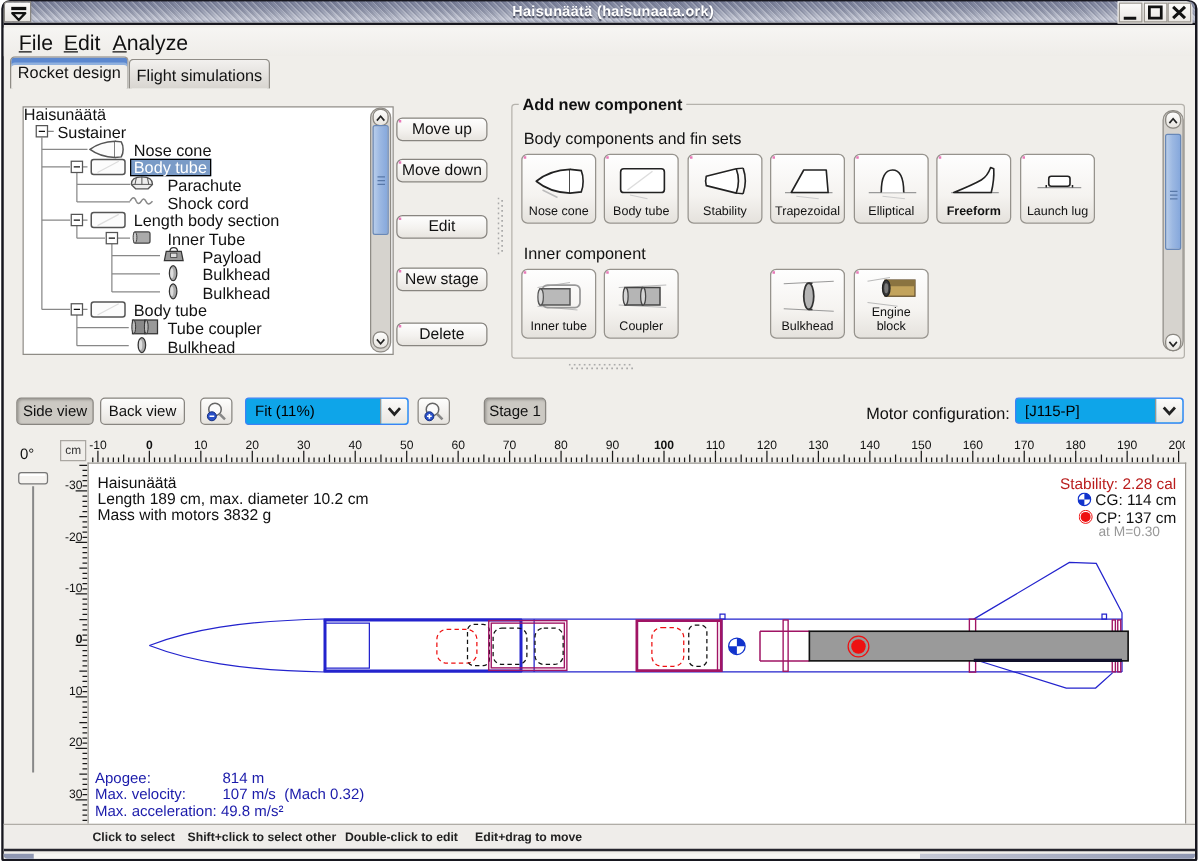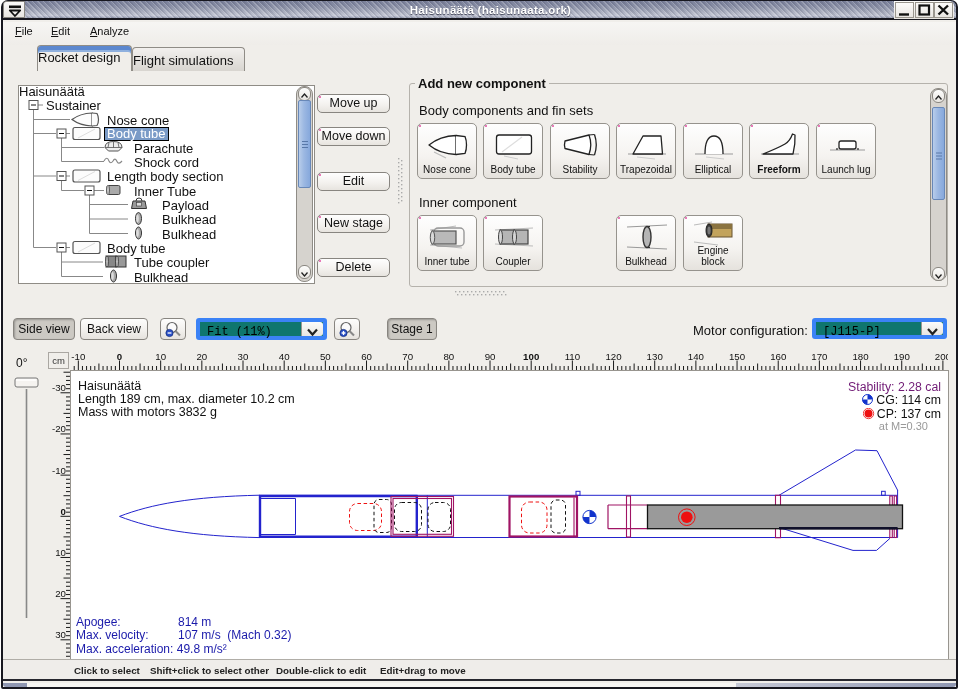--- a/index.html
+++ b/index.html
@@ -18,24 +18,24 @@
 #title { position:absolute; left:0; top:2.5px; width:100%; text-align:center; text-indent:22px;
   font-size:11.5px; font-weight:bold; color:#fff; text-shadow:0 1px 1px #3a3d50;
   letter-spacing:0.3px;}
 #sysbtn { position:absolute; left:3px; top:1px; width:22px; height:17px;
   background:linear-gradient(#fbfafa,#e8e5e1); border:1px solid #8a8781; border-radius:3px 0 0 0;}
 .winbtn { position:absolute; top:2px; width:19px; height:16px;
   background:linear-gradient(#fcfbfa,#e9e6e2); border:1px solid #9a968f; }
 
 #menubar { position:absolute; left:3px; top:22px; width:953px; height:23px;
   background:linear-gradient(#f6f5f3,#efede9); font-size:11px; color:#111; }
-.menu { position:absolute; top:5px; font-size:11px; color:#111; }
+.menu { position:absolute; top:5px; font-size:17px; color:#111; }
 .menu u { text-decoration:underline; }
 
-.tab { position:absolute; top:45px; height:26px; font-size:13px; color:#111; text-align:left;margin-left:29px; }
+.tab { position:absolute; top:45px; height:26px; font-size:13px; color:#111; text-align:center; }
 #tab1 { left:8px; width:95px; background:#f0eeea; border:1px solid #8f8c86; border-bottom:none;
   border-radius:4px 4px 0 0; line-height:24px;
   box-shadow:inset 0 4px 0 #5c88cf, inset 0 6px 0 #8fb0de; }
 #tab2 { left:103px; top:46.5px; width:113px; height:24.5px; background:linear-gradient(#f2f0ee,#d8d5d0); border:1px solid #8f8c86; border-bottom:none;
   border-radius:4px 4px 0 0; line-height:26px; }
 
 .btn { position:absolute; background:linear-gradient(#fefefe,#f4f2ef 55%,#e7e4df);
   border:1px solid #888580; border-radius:5px; font-size:12.5px; color:#111;
   text-align:center; }
 .btn .dot,.cbtn .dot { position:absolute; left:1px; top:1px; width:2px; height:2px; background:#e87ab8; }
@@ -56,21 +56,21 @@
 
 .sb { position:absolute; width:17px; background:#d6d3ce; border:1px solid #8f8c86; border-radius:8px; }
 .sbthumb { position:absolute; left:1px; width:13px;
   background:linear-gradient(90deg,#b8cdea,#9cb8e2 45%,#86a8dc); border:1px solid #6888b8; border-radius:2px; }
 .sbbtn { position:absolute; left:1px; width:13px; height:14px;
   background:linear-gradient(#fdfdfc,#e8e5e0); border:1px solid #8a8781; border-radius:6px; }
 
 .tbtn { position:absolute; top:318px; height:22px; background:linear-gradient(#fdfdfc,#f2f0ed 55%,#e6e3de);
   border:1px solid #888580; border-radius:4px; font-size:12px; color:#111; text-align:center; line-height:20px;}
 .pressed { background:#ccc9c3 !important; box-shadow:inset 1px 1px 2px rgba(0,0,0,0.25); }
-.combo { position:absolute; background:#0f766e; border:4px solid #3b82f6; border-radius:3px; font-size:12px;font-family:Liberation Mono, monospace; }
+.combo { position:absolute; background:#0ea5e9; border:1px solid #3b82f6; border-radius:3px; font-size:12px; }
 .combo .arr { position:absolute; right:0; top:0; bottom:0; width:22px;
   background:linear-gradient(#fcfbfa,#e9e6e1); border-left:1px solid #999690; border-radius:0 3px 3px 0; }
 
 #canvas { position:absolute; left:70px; top:370px; width:879px; height:289px;
   background:#fff; border-top:1px solid #98958f; border-left:1px solid #98958f; border-right:1px solid #98958f; }
 #statusbar { position:absolute; left:3px; top:659px; width:953px; height:22px;
   background:#efedea; border-top:1px solid #b0ada7; border-bottom:2px solid #26262e; }
 #bottomband { position:absolute; left:3px; top:683px; width:953px; height:4px; background:#f6f5f3; }
 #bottomband .bl { position:absolute; left:0; top:0; width:24px; height:4px; background:#8f97b2; border-radius:0 0 0 3px;}
 #bottomband .br { position:absolute; right:0; top:0; width:220px; height:4px; background:linear-gradient(90deg,#c6c9d6,#8f97b2); border-radius:0 0 3px 0;}
@@ -791,21 +791,21 @@
 <rect x="647.5" y="505" width="255" height="23.7" fill="#9a9a9a" stroke="#111" stroke-width="1.3"></rect>
 <path d="M779 528.2 L897.6 528.2" stroke="#10102a" stroke-width="2.6"></path>
 
 <circle cx="686.8" cy="517.2" r="8.3" fill="none" stroke="#ee1111" stroke-width="1"></circle>
 <circle cx="686.8" cy="517.2" r="5.8" fill="#ee1111"></circle>
 </svg>
 
 <div class="txt" style="left:78px; top:379px; font-size:12.5px; color:#111;">Haisunäätä</div>
 <div class="txt" style="left:78px; top:392px; font-size:12.5px; color:#111;">Length 189 cm, max. diameter 10.2 cm</div>
 <div class="txt" style="left:78px; top:404.5px; font-size:12.5px; color:#111;">Mass with motors 3832 g</div>
-<div class="txt" style="right:20px; top:379.5px; font-size:12.3px; color:#701a75;">Stability: 2.28 cal</div>
+<div class="txt" style="right:20px; top:379.5px; font-size:12.3px; color:#b91c1c;">Stability: 2.28 cal</div>
 <div class="txt" style="right:20px; top:393px; font-size:12.3px; color:#111;">CG: 114 cm</div>
 <div class="txt" style="right:20px; top:406.5px; font-size:12.3px; color:#111;">CP: 137 cm</div>
 <div class="txt" style="right:33px; top:419.5px; font-size:11px; color:#999;">at M=0.30</div>
 <svg class="abs" style="left:862px; top:394px;" width="12" height="12">
       <circle cx="5.5" cy="5.5" r="5" fill="#fff" stroke="#1133cc"></circle>
       <path d="M5.5 5.5 L5.5 0.5 A5 5 0 0 1 10.5 5.5 Z M5.5 5.5 L5.5 10.5 A5 5 0 0 1 0.5 5.5 Z" fill="#1133cc"></path>
     </svg>
 <svg class="abs" style="left:863px; top:408px;" width="12" height="12">
       <circle cx="5.5" cy="5.5" r="4" fill="#ee1111"></circle>
       <circle cx="5.5" cy="5.5" r="5.2" fill="none" stroke="#ee1111" stroke-width="0.8"></circle>

